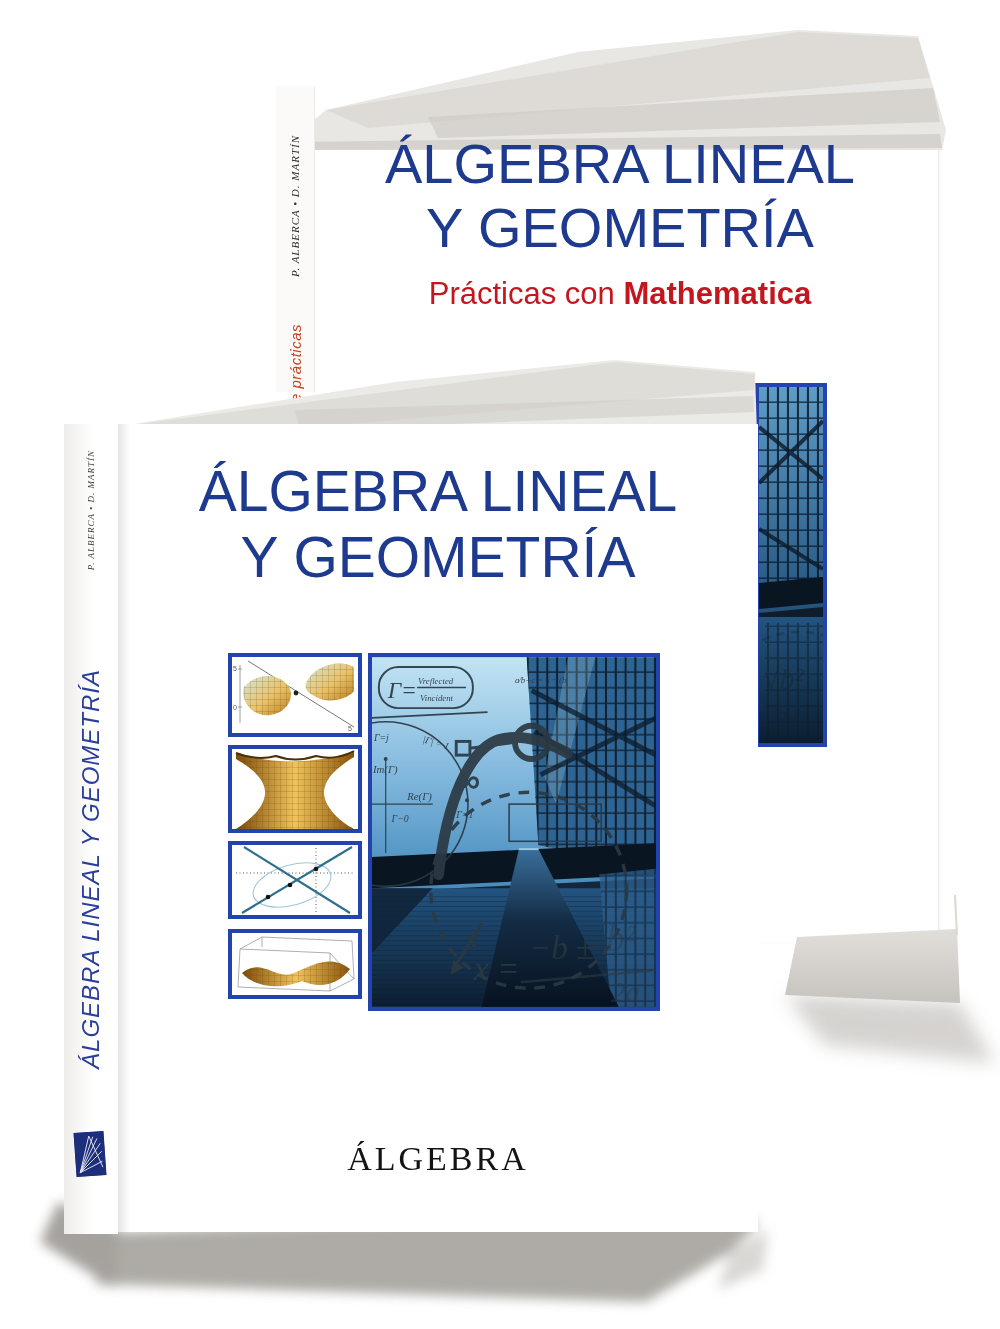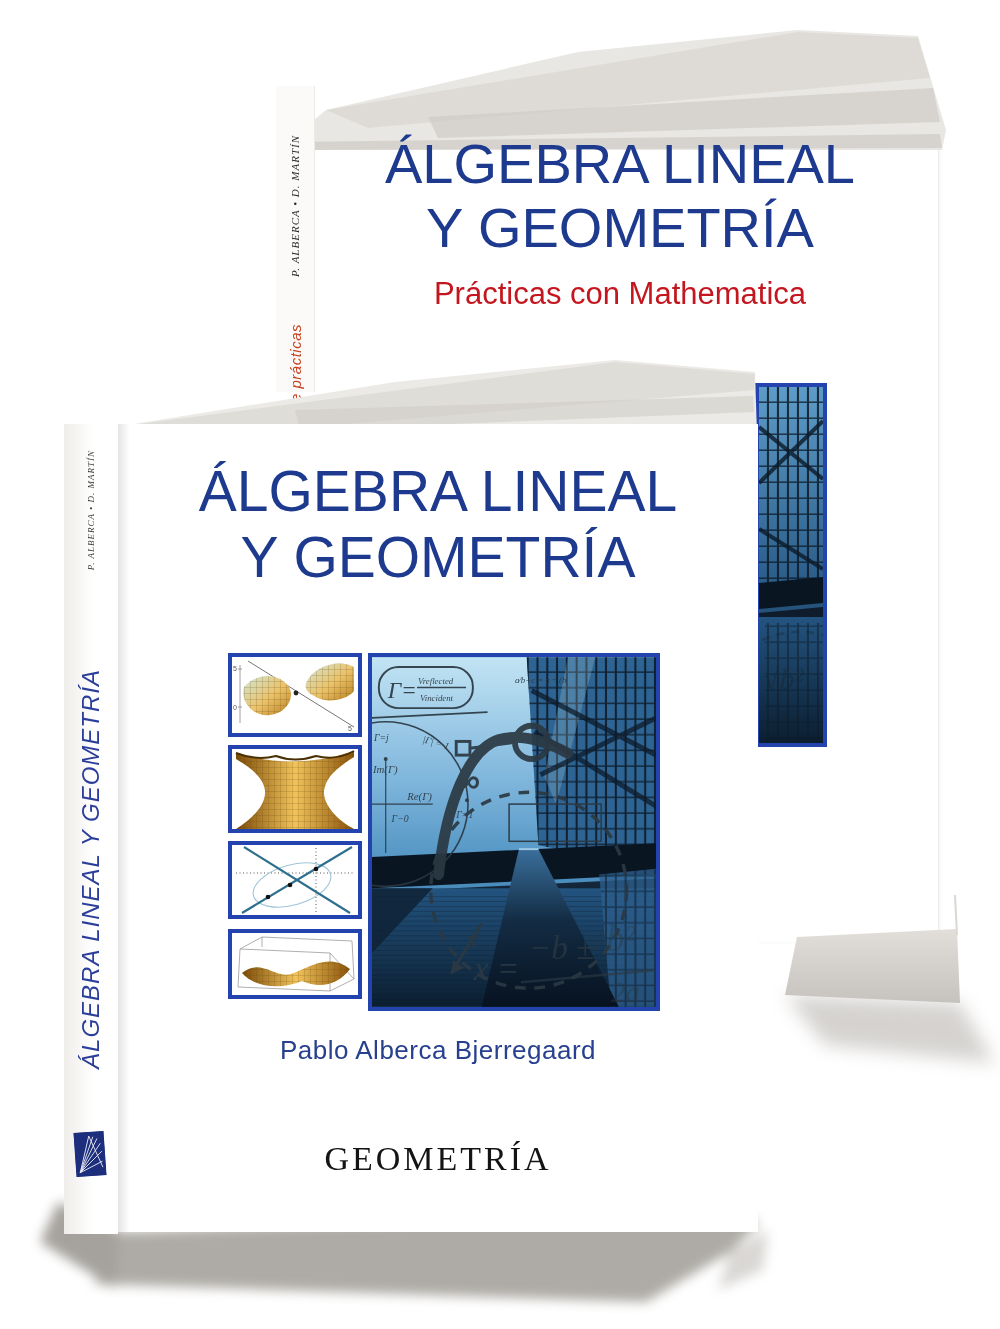--- a/index.html
+++ b/index.html
@@ -5,21 +5,21 @@
   html,body{margin:0;padding:0;background:#ffffff;}
   #stage{position:relative;width:1000px;height:1329px;background:#ffffff;overflow:hidden;
          font-family:"Liberation Sans","DejaVu Sans",sans-serif;}
   .abs{position:absolute;}
   
   #back-cover{left:292px;top:118px;width:646px;height:824px;background:#ffffff;
               border-right:1px solid #efede9;box-shadow:1px 0 3px rgba(0,0,0,.05);}
   #back-title-block{left:300px;top:132px;width:640px;text-align:center;color:#1d3a8e;}
   .bigtitle{font-size:56px;line-height:64px;letter-spacing:0px;font-weight:500;}
   #back-subtitle{margin-top:16px;font-size:31px;color:#c4161e;}
-  #back-subtitle b{font-weight:normal;}
+  #back-subtitle b{font-weight:bold;}
   #back-spine{left:276px;top:86px;width:38px;height:306px;background:#fbfaf8;
               border-right:1px solid #eceae6;overflow:visible;}
   .vtext{writing-mode:vertical-rl;transform:rotate(180deg);white-space:nowrap;}
   #back-spine-authors{left:0;top:12px;width:100%;height:215px;display:flex;align-items:center;justify-content:center;}
   #back-spine-authors span{font-family:"Liberation Serif","DejaVu Serif",serif;font-style:italic;
               font-size:11px;letter-spacing:1px;color:#2f2f2f;}
   #back-spine-series{left:0;top:238px;width:100%;height:160px;display:flex;align-items:flex-start;justify-content:center;}
   #back-spine-series span{font-style:italic;font-size:15px;color:#c8421f;letter-spacing:.5px;}
   #back-sliver{left:755px;top:383px;width:72px;height:364px;border:4px solid #2343ae;box-sizing:border-box;background:#16344e;}
   
@@ -321,19 +321,18 @@
             <text x="160" y="308" font-size="34" opacity=".85">−b ±</text>
             <text x="218" y="300" font-size="38" opacity=".4">√b²</text>
             <line x1="152" y1="332" x2="286" y2="320" stroke="#2b3943" stroke-width="2.5" opacity=".7"></line>
             <text x="244" y="352" font-size="30" opacity=".5">2a</text>
           </g>
         </svg>
       </div>
     </div>
 
     <div class="abs" id="authors-block">
-      <div>Pablo Alberca Bjerregaard</div>
-    </div>
-
-    <div class="abs" id="publisher-block">GEOMETRÍA</div>
+    </div>
+
+    <div class="abs" id="publisher-block">ÁLGEBRA</div>
   </div>
 
 </div>
 
 </body></html>

